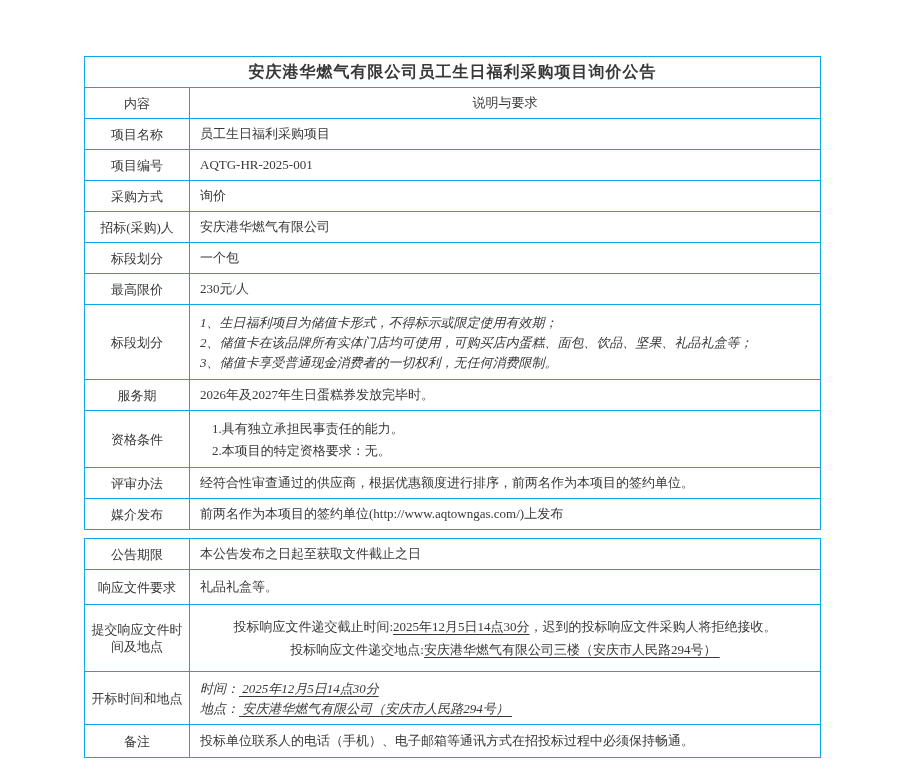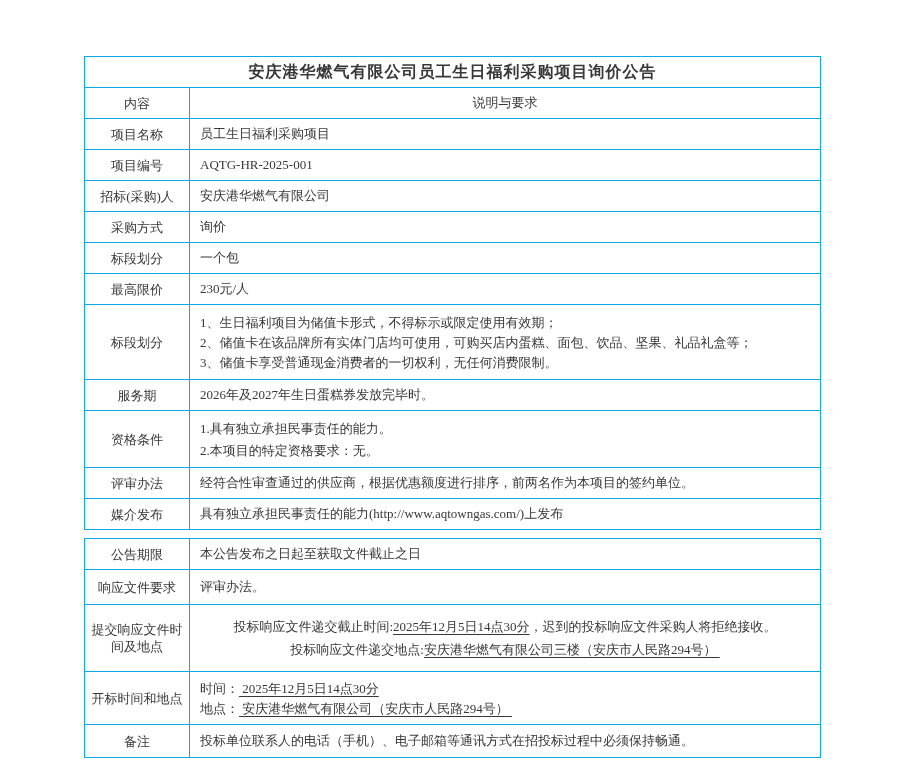--- a/index.html
+++ b/index.html
@@ -43,22 +43,22 @@
     letter-spacing: 1px;
   }
   td.center { text-align: center; margin-top: 16px; }
   tr.r-s td { height: 26px; }
   tr.r-resp td { height: 30px; }
   tr.r-remark td { height: 28px; }
   tr.r-content td { height: 70px; }
   tr.r-qual td { height: 52px; }
   tr.r-submit td { height: 62px; font-family: Liberation Serif, serif; }
   tr.r-open td { height: 48px; }
-  p.ln   { margin: 3px 0; line-height: 17px; }
-  p.ln-q { margin: 5px 0; line-height: 17px; }
+  p.ln   { margin: 3px 0; line-height: 17px; font-style: italic; }
+  p.ln-q { margin: 5px 12px; line-height: 17px; }
   p.ln-s { margin: 6px 0; line-height: 17px; text-align: center; }
   .u {
     text-decoration: underline;
     text-underline-offset: 3px;
     white-space: pre-wrap;
   }
   .gap { height: 8px; }
 </style>
 </head>
 <body>
@@ -85,27 +85,27 @@
       <td class="label">项目名称</td>
       <td class="value">员工生日福利采购项目</td>
     </tr>
 
     <tr class="r-s">
       <td class="label">项目编号</td>
       <td class="value">AQTG-HR-2025-001</td>
     </tr>
 
     <tr class="r-s">
-      <td class="label">招标(采购)人</td>
-      <td class="value">安庆港华燃气有限公司</td>
+      <td class="label">采购方式</td>
+      <td class="value">询价</td>
     </tr>
 
     <tr class="r-s">
-      <td class="label">采购方式</td>
-      <td class="value">询价</td>
+      <td class="label">招标(采购)人</td>
+      <td class="value">安庆港华燃气有限公司</td>
     </tr>
 
     <tr class="r-s">
       <td class="label">标段划分</td>
       <td class="value">一个包</td>
     </tr>
 
     <tr class="r-s">
       <td class="label">最高限价</td>
       <td class="value">230元/人</td>
@@ -134,42 +134,42 @@
     </tr>
 
 
     <tr class="r-s">
       <td class="label">评审办法</td>
       <td class="value">经符合性审查通过的供应商，根据优惠额度进行排序，前两名作为本项目的签约单位。</td>
     </tr>
 
     <tr class="r-s">
       <td class="label">媒介发布</td>
-      <td class="value">具有独立承担民事责任的能力(http://www.aqtowngas.com/)上发布</td>
+      <td class="value">前两名作为本项目的签约单位(http://www.aqtowngas.com/)上发布</td>
     </tr>
   </tbody>
     </table>
 
   <div class="gap"></div>
 
   <table>
     <colgroup>
         <col style="width:105px">
         <col style="width:631px">
       </colgroup>
 
     <tbody>
         <tr class="r-s">
       <td class="label">公告期限</td>
       <td class="value">本公告发布之日起至获取文件截止之日</td>
     </tr>
 
     <tr class="r-resp">
       <td class="label">响应文件要求</td>
-      <td class="value">评审办法。</td>
+      <td class="value">礼品礼盒等。</td>
     </tr>
 
     <tr class="r-submit">
       <td class="label">提交响应文件时间及地点</td>
       <td class="value">
         <p class="ln-s"><span>投标响应文件递交截止时间:</span><span class="u">2025年12月5日14点30分</span><span>，迟到的投标响应文件采购人将拒绝接收。</span></p>
         <p class="ln-s"><span>投标响应文件递交地点:</span><span class="u">安庆港华燃气有限公司三楼（安庆市人民路294号） </span></p>
       </td>
     </tr>
 

